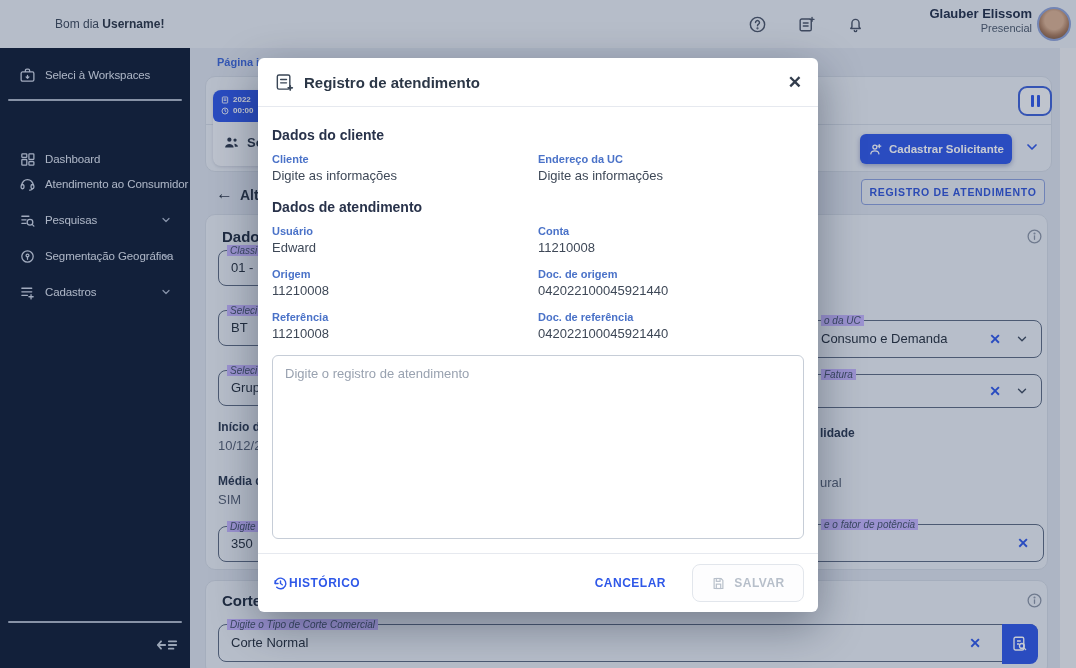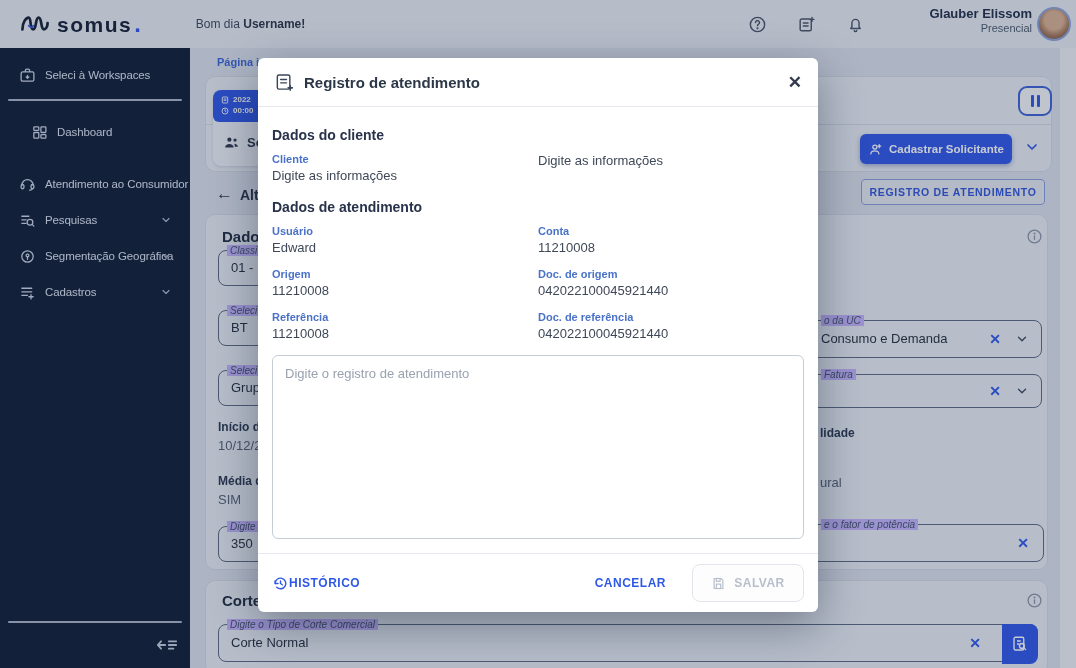--- a/index.html
+++ b/index.html
@@ -106,28 +106,20 @@
             color:#b7bfca;font-size:12px;font-weight:700;letter-spacing:.5px;display:flex;align-items:center;
             justify-content:center;gap:8px;cursor:default;box-sizing:border-box;}
   svg{display:block;}
 </style>
 </head>
 <body>
 
 <div class="stage">
 
   <div class="header">
-    <div class="logo">
-      <svg class="logo-mark" viewBox="0 0 32 20" fill="none">
-        <path d="M2 16 C2 8 6 3 9 3 C12 3 10 16 14 16 C18 16 16 3 20 3 C24 3 22 16 26 16 C28 16 30 13 30 9" stroke="#152238" stroke-width="3" stroke-linecap="round"></path>
-        <path d="M9 12 c1.5 2 4 2 5 0" stroke="#3059e8" stroke-width="2" stroke-linecap="round"></path>
-      </svg>
-      <span class="logo-text">somus</span>
-        <span class="logo-dot">.</span>
-    </div>
     <div class="greeting"><span>Bom dia </span><b>Username!</b></div>
     <div class="hicons">
       <svg class="hicon" viewBox="0 0 24 24" fill="none" stroke="currentColor" stroke-width="1.8">
         <circle cx="12" cy="12" r="9"></circle>
           <path d="M9.5 9.5a2.5 2.5 0 1 1 3.8 2.1c-.8.5-1.3 1-1.3 1.9" stroke-linecap="round"></path>
           <circle cx="12" cy="16.8" r="0.5" fill="currentColor"></circle>
       </svg>
       <svg class="hicon" viewBox="0 0 24 24" fill="none" stroke="currentColor" stroke-width="1.8">
         <rect x="4" y="5" width="14" height="15" rx="2"></rect>
           <path d="M8 10h6M8 14h6" stroke-linecap="round"></path>
@@ -149,21 +141,21 @@
     <div class="sb-row" style="top:12px;">
       <svg class="sb-ico" viewBox="0 0 24 24" fill="none" stroke="currentColor" stroke-width="1.8">
         <rect x="3" y="7" width="18" height="13" rx="2"></rect>
           <path d="M9 7V5a2 2 0 0 1 2-2h2a2 2 0 0 1 2 2v2"></path>
           <path d="M12 12v4m0 0l-2-2m2 2l2-2" stroke-linecap="round" stroke-linejoin="round"></path>
       </svg>
       <span class="sb-label">Seleci à Workspaces</span>
     </div>
     <div class="sb-div" style="top:51px;"></div>
 
-    <div class="sb-row" style="top:69px;margin-left:12px;">
+    <div class="sb-row" style="top:96px;">
       <svg class="sb-ico" viewBox="0 0 24 24" fill="none" stroke="currentColor" stroke-width="1.8">
         <rect x="4" y="4" width="7" height="5" rx="1"></rect>
           <rect x="4" y="12" width="7" height="8" rx="1"></rect>
           <rect x="14" y="4" width="7" height="8" rx="1"></rect>
           <rect x="14" y="15" width="7" height="5" rx="1"></rect>
       </svg>
       <span class="sb-label">Dashboard</span>
     </div>
 
     <div class="sb-row" style="top:121px;">
@@ -361,20 +353,21 @@
     </div>
 
     <div class="m-body">
       <div class="m-h3">Dados do cliente</div>
       <div class="pair-grid">
         <div>
           <div class="p-label">Cliente</div>
           <div class="p-value">Digite as informações</div>
         </div>
         <div>
+          <div class="p-label">Endereço da UC</div>
           <div class="p-value">Digite as informações</div>
         </div>
       </div>
 
       <div class="m-h3" style="margin-top:12px;">Dados de atendimento</div>
       <div class="pair-grid">
         <div>
           <div class="p-label">Usuário</div>
           <div class="p-value">Edward</div>
         </div>

